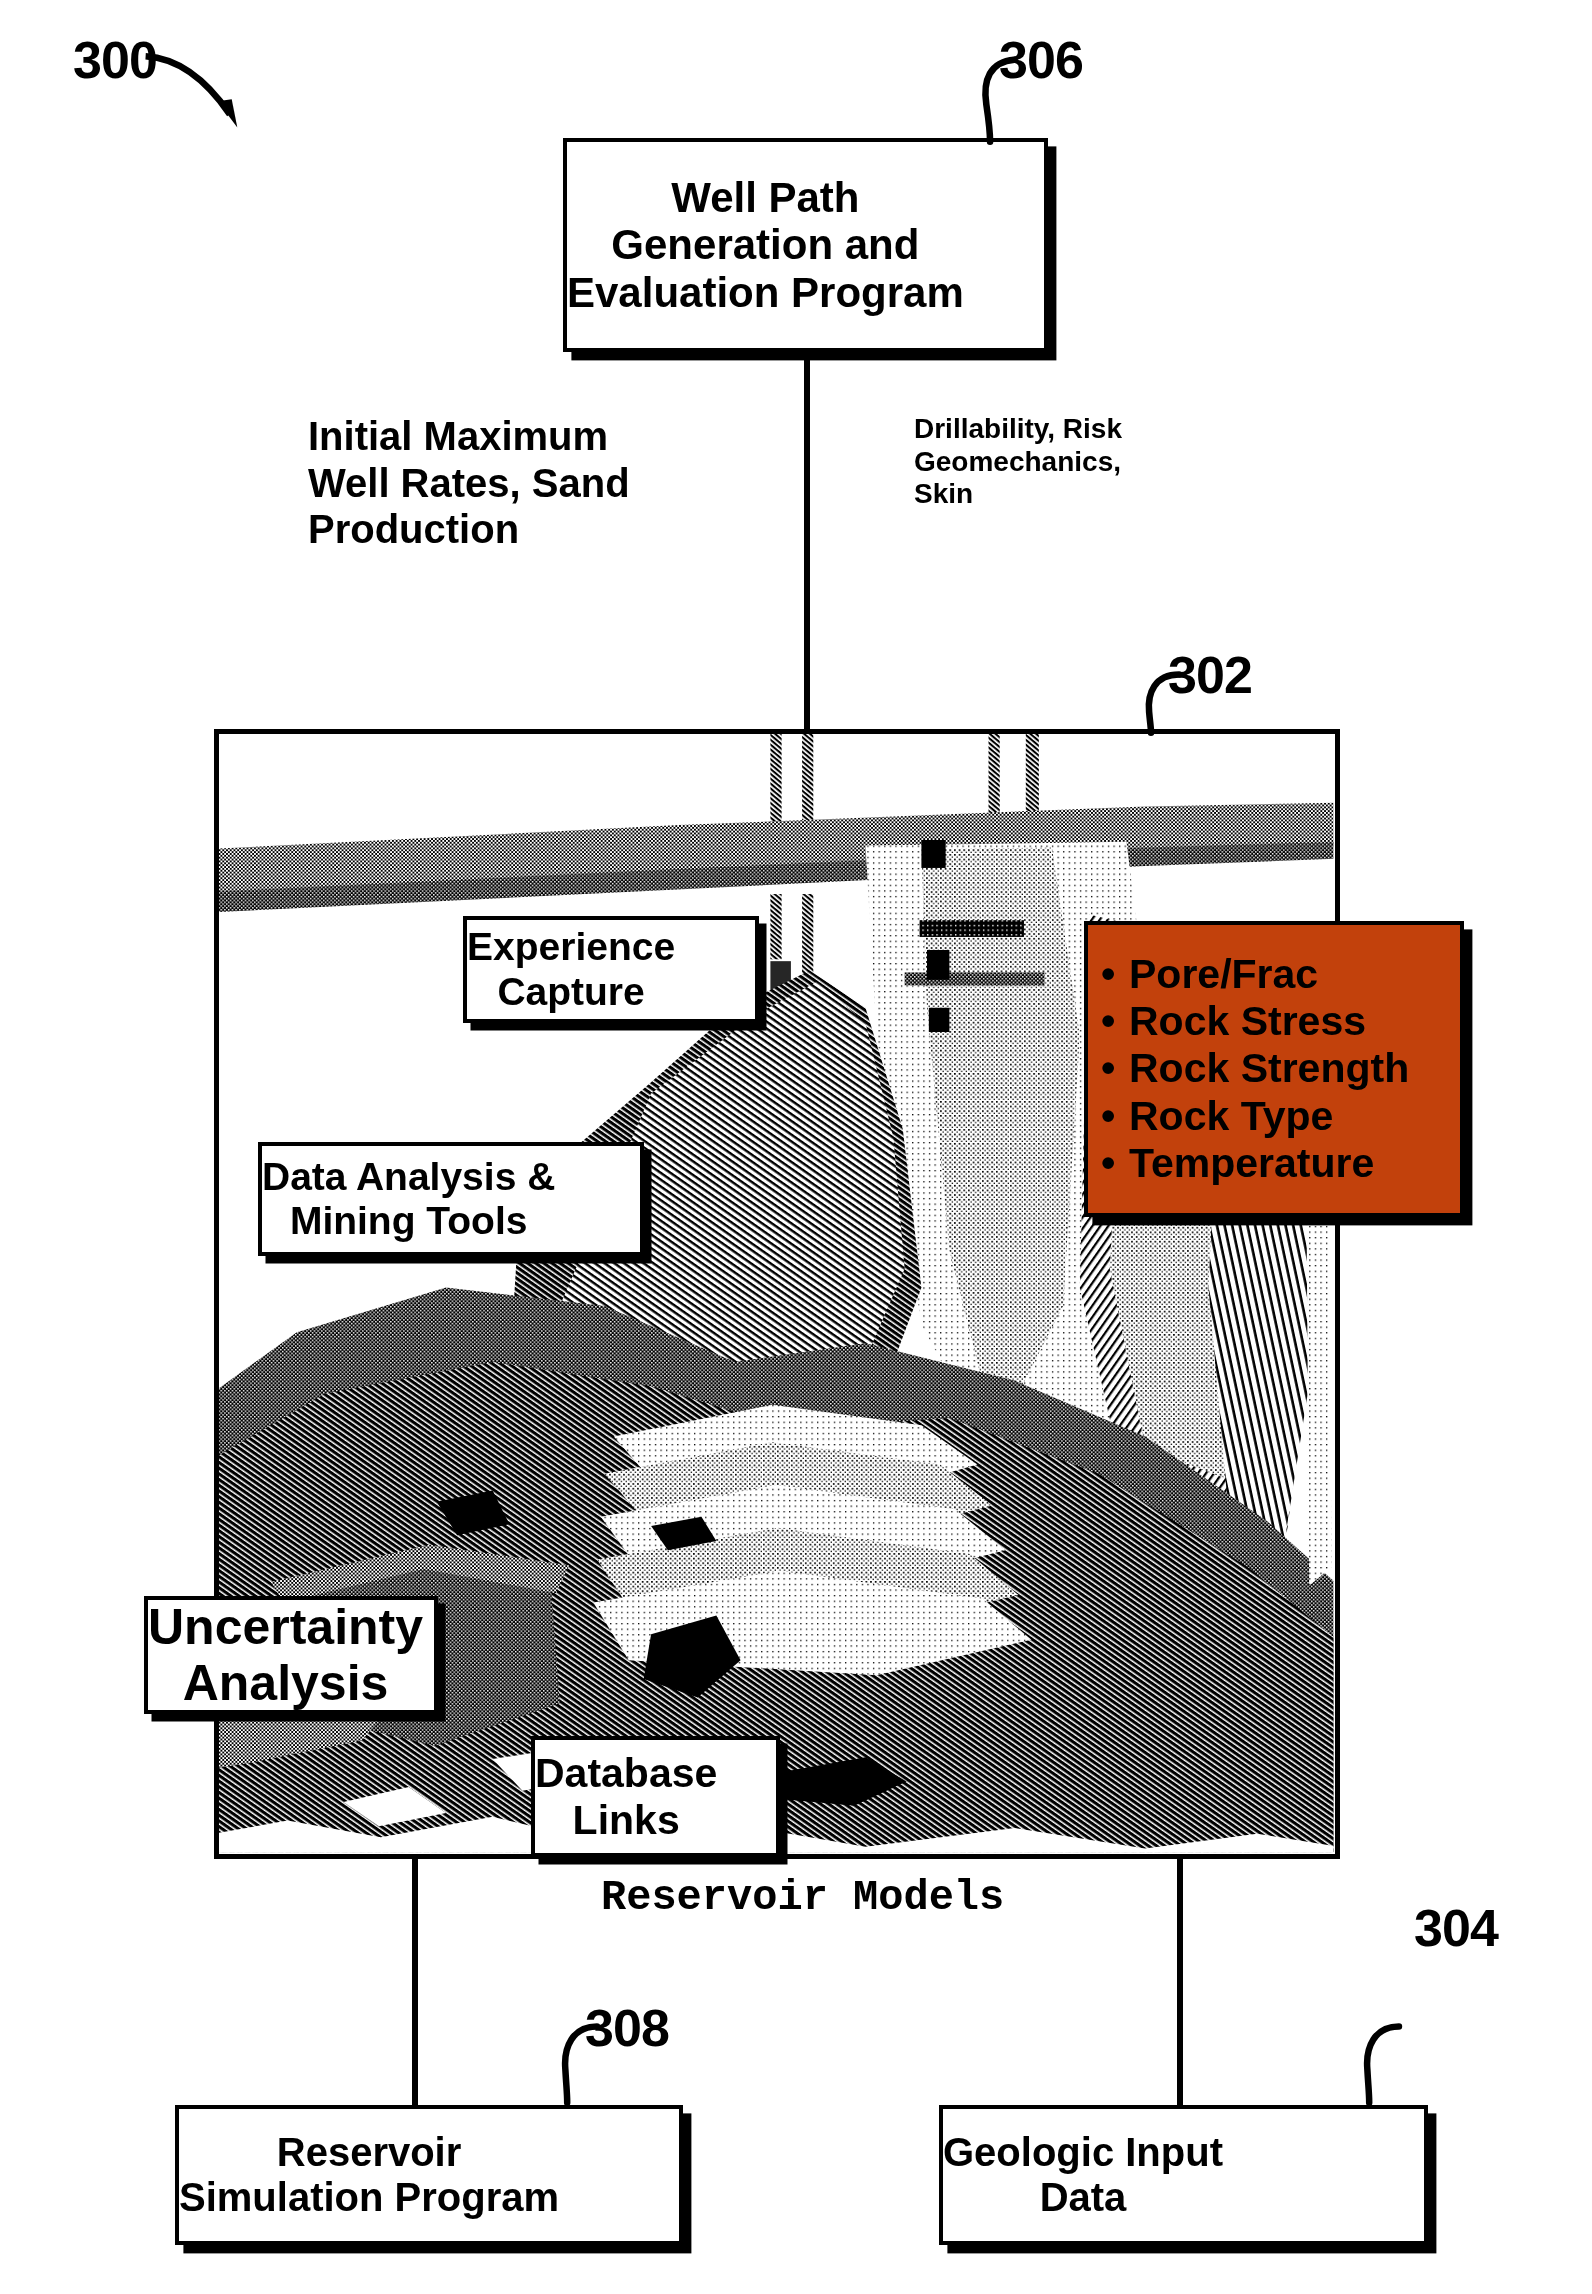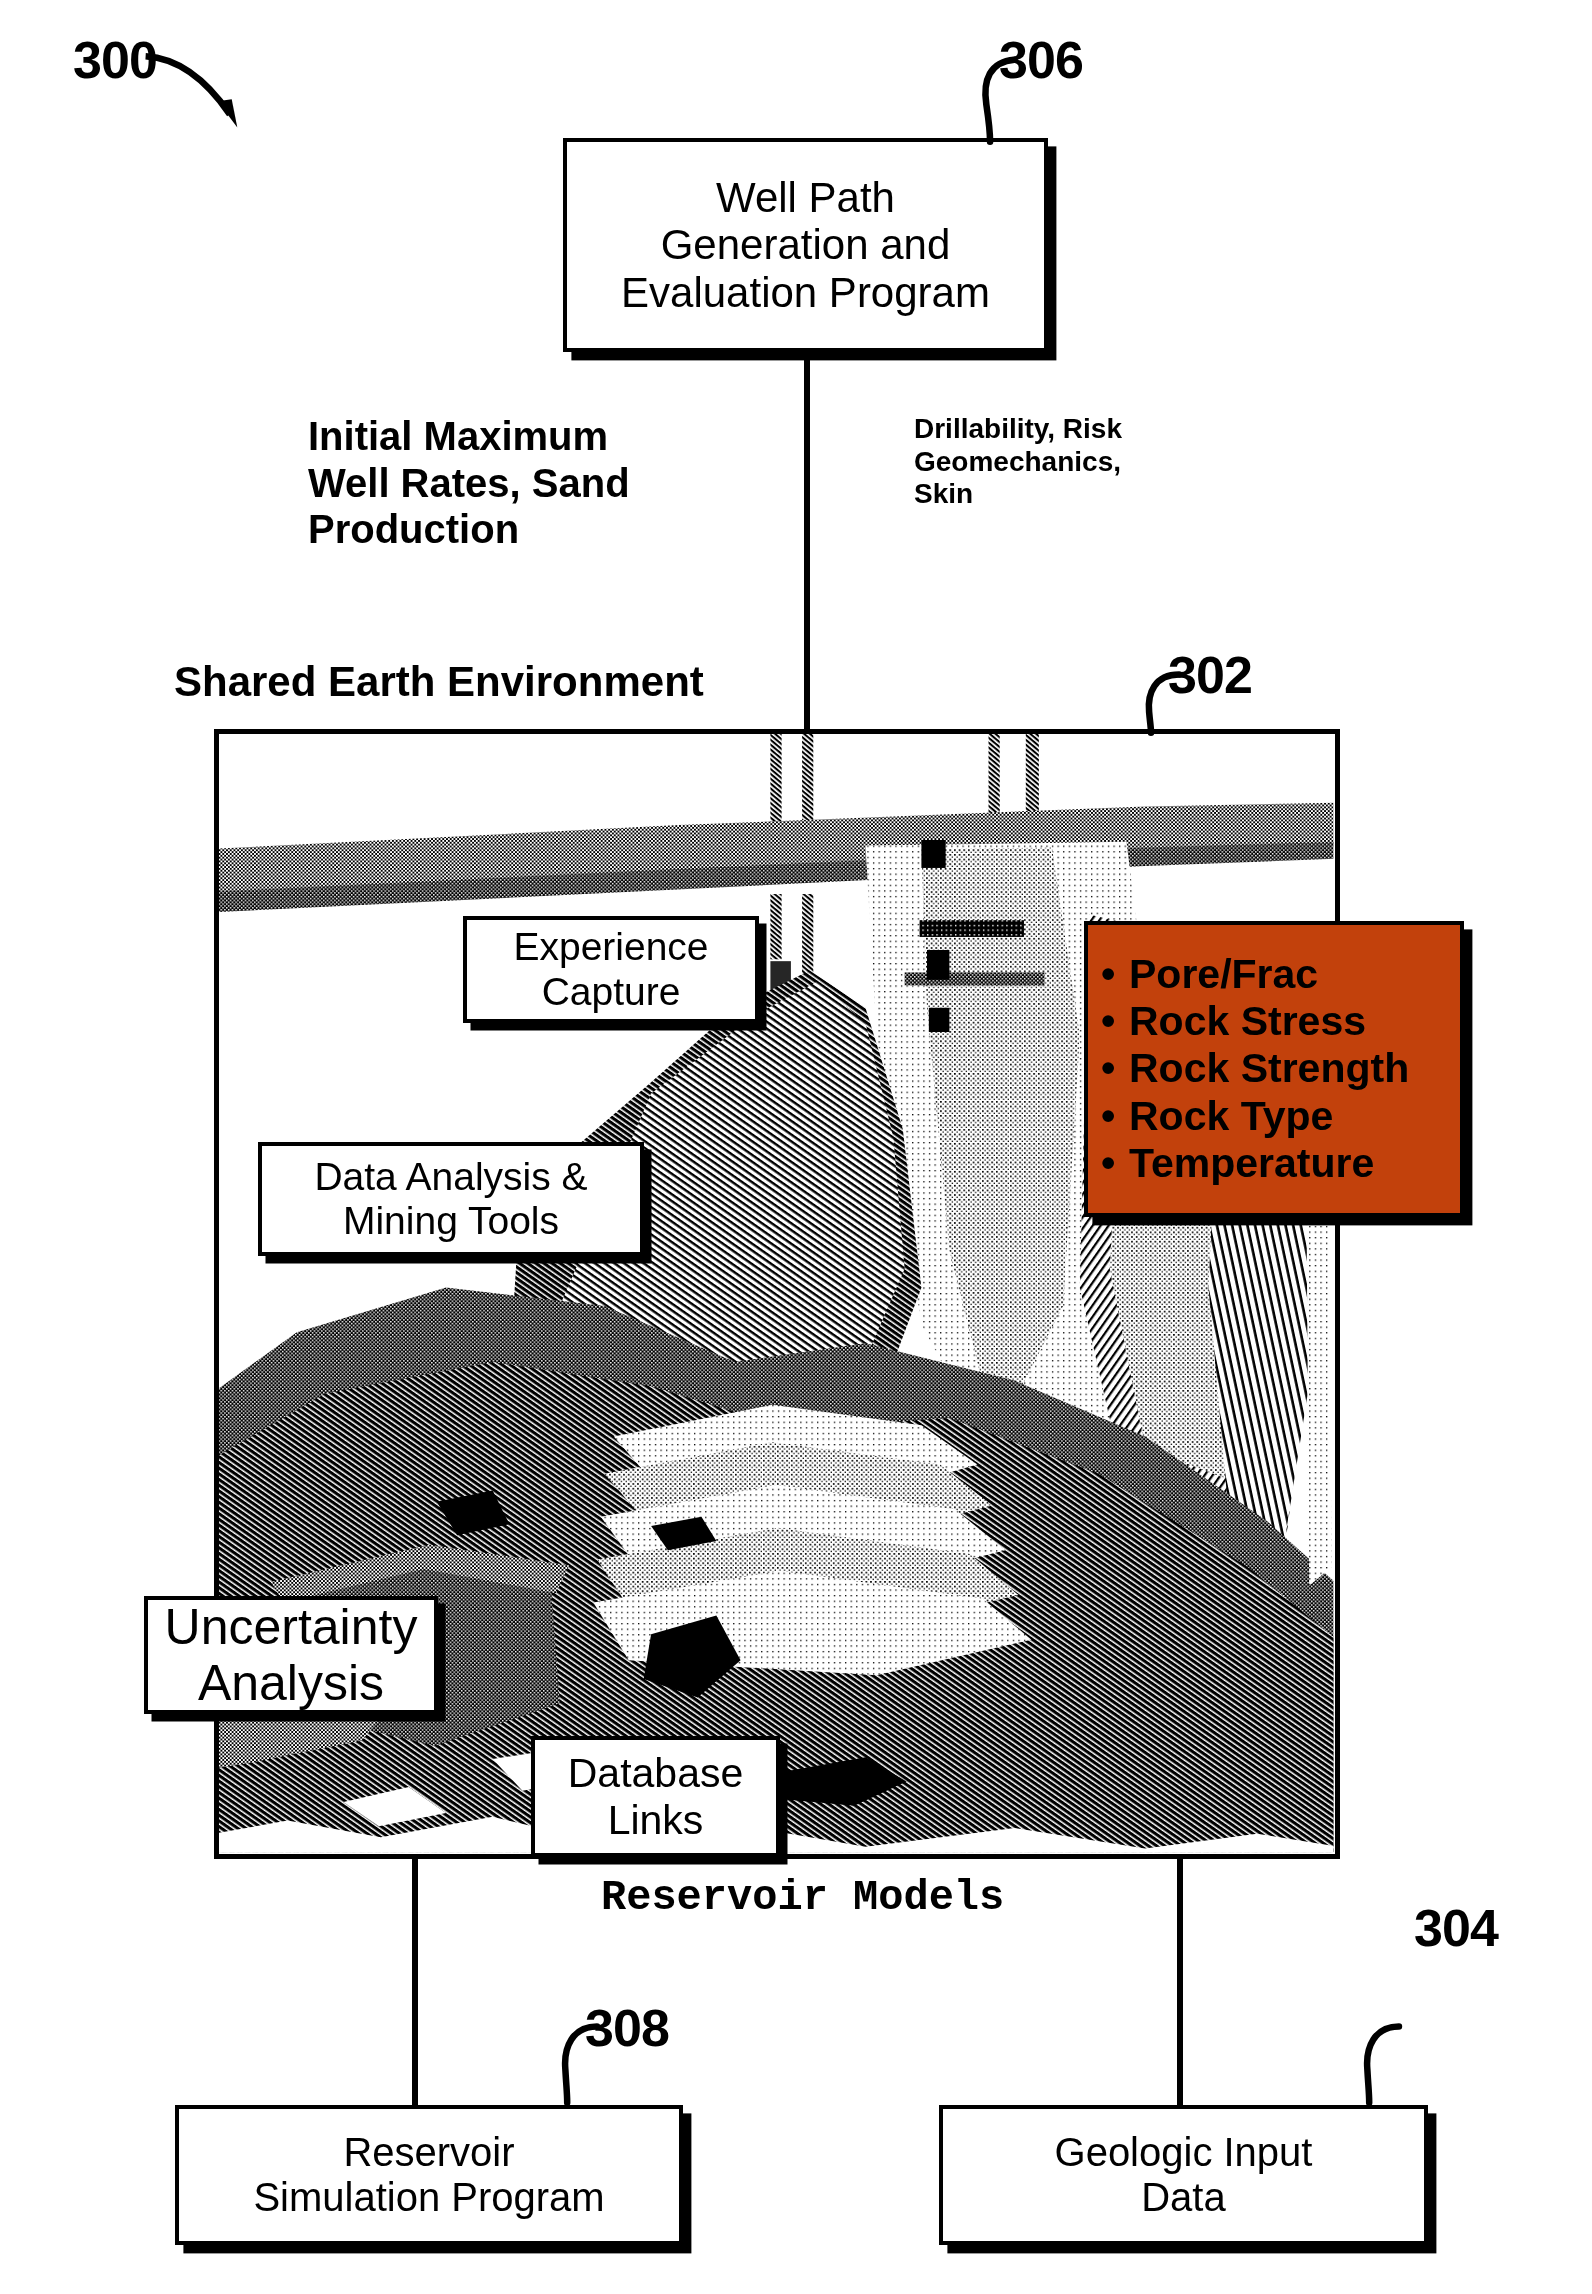--- a/index.html
+++ b/index.html
@@ -3,22 +3,22 @@
 <meta charset="utf-8">
 <style>
   html,body{margin:0;padding:0;background:#ffffff;}
   body{width:1592px;height:2294px;position:relative;overflow:hidden;
        font-family:"Liberation Sans", sans-serif; color:#000;}
   .fig{position:absolute;left:0;top:0;width:1592px;height:2294px;border-radius:32px;}
 
   
   .box{position:absolute;background:#fff;border:4.7px solid #000;
        box-shadow:8.4px 8.4px 0 0 #000;
-       display:flex;align-items:center;justify-content:center;
-       text-align:center;font-weight:normal;line-height:1.13;
+       display:flex;align-items:center;
+       text-align:center;font-weight:bold;line-height:1.13;
        box-sizing:border-box;z-index:30;}
   .box.narrow{font-family:"Liberation Sans Narrow","Liberation Sans",sans-serif;
               font-stretch:condensed;}
 
   
   #well-path-box{left:563px;top:138px;width:485px;height:214px;font-size:42px;}
 
   
   #reservoir-sim-box{left:175px;top:2105px;width:508px;height:140px;font-size:40px;}
   #geologic-input-box{left:939px;top:2105px;width:489px;height:140px;font-size:40px;}
@@ -104,21 +104,20 @@
 
   <div class="vline" id="lead-306-line"></div>
 
   <div class="label" id="lbl-left-flow">Initial Maximum
 Well Rates, Sand
 Production</div>
   <div class="label" id="lbl-right-flow">Drillability, Risk
 Geomechanics,
 Skin</div>
 
-  <div class="label" id="lbl-shared">Shared Earth Environment</div>
 
   <div class="ref" id="ref-302">302</div>
   <svg class="leader" style="left:1121px;top:667px;" width="75" height="75" viewBox="0 0 80 80">
     <path d="M62,8 C36,8 28,28 30,48 C31,60 32,64 32,70" stroke="#000" stroke-width="7" fill="none" stroke-linecap="round"></path>
   </svg>
 
   <div id="earth-frame">
 
     <svg width="1126" height="1130" viewBox="0 0 1208 1212">
       <defs>

